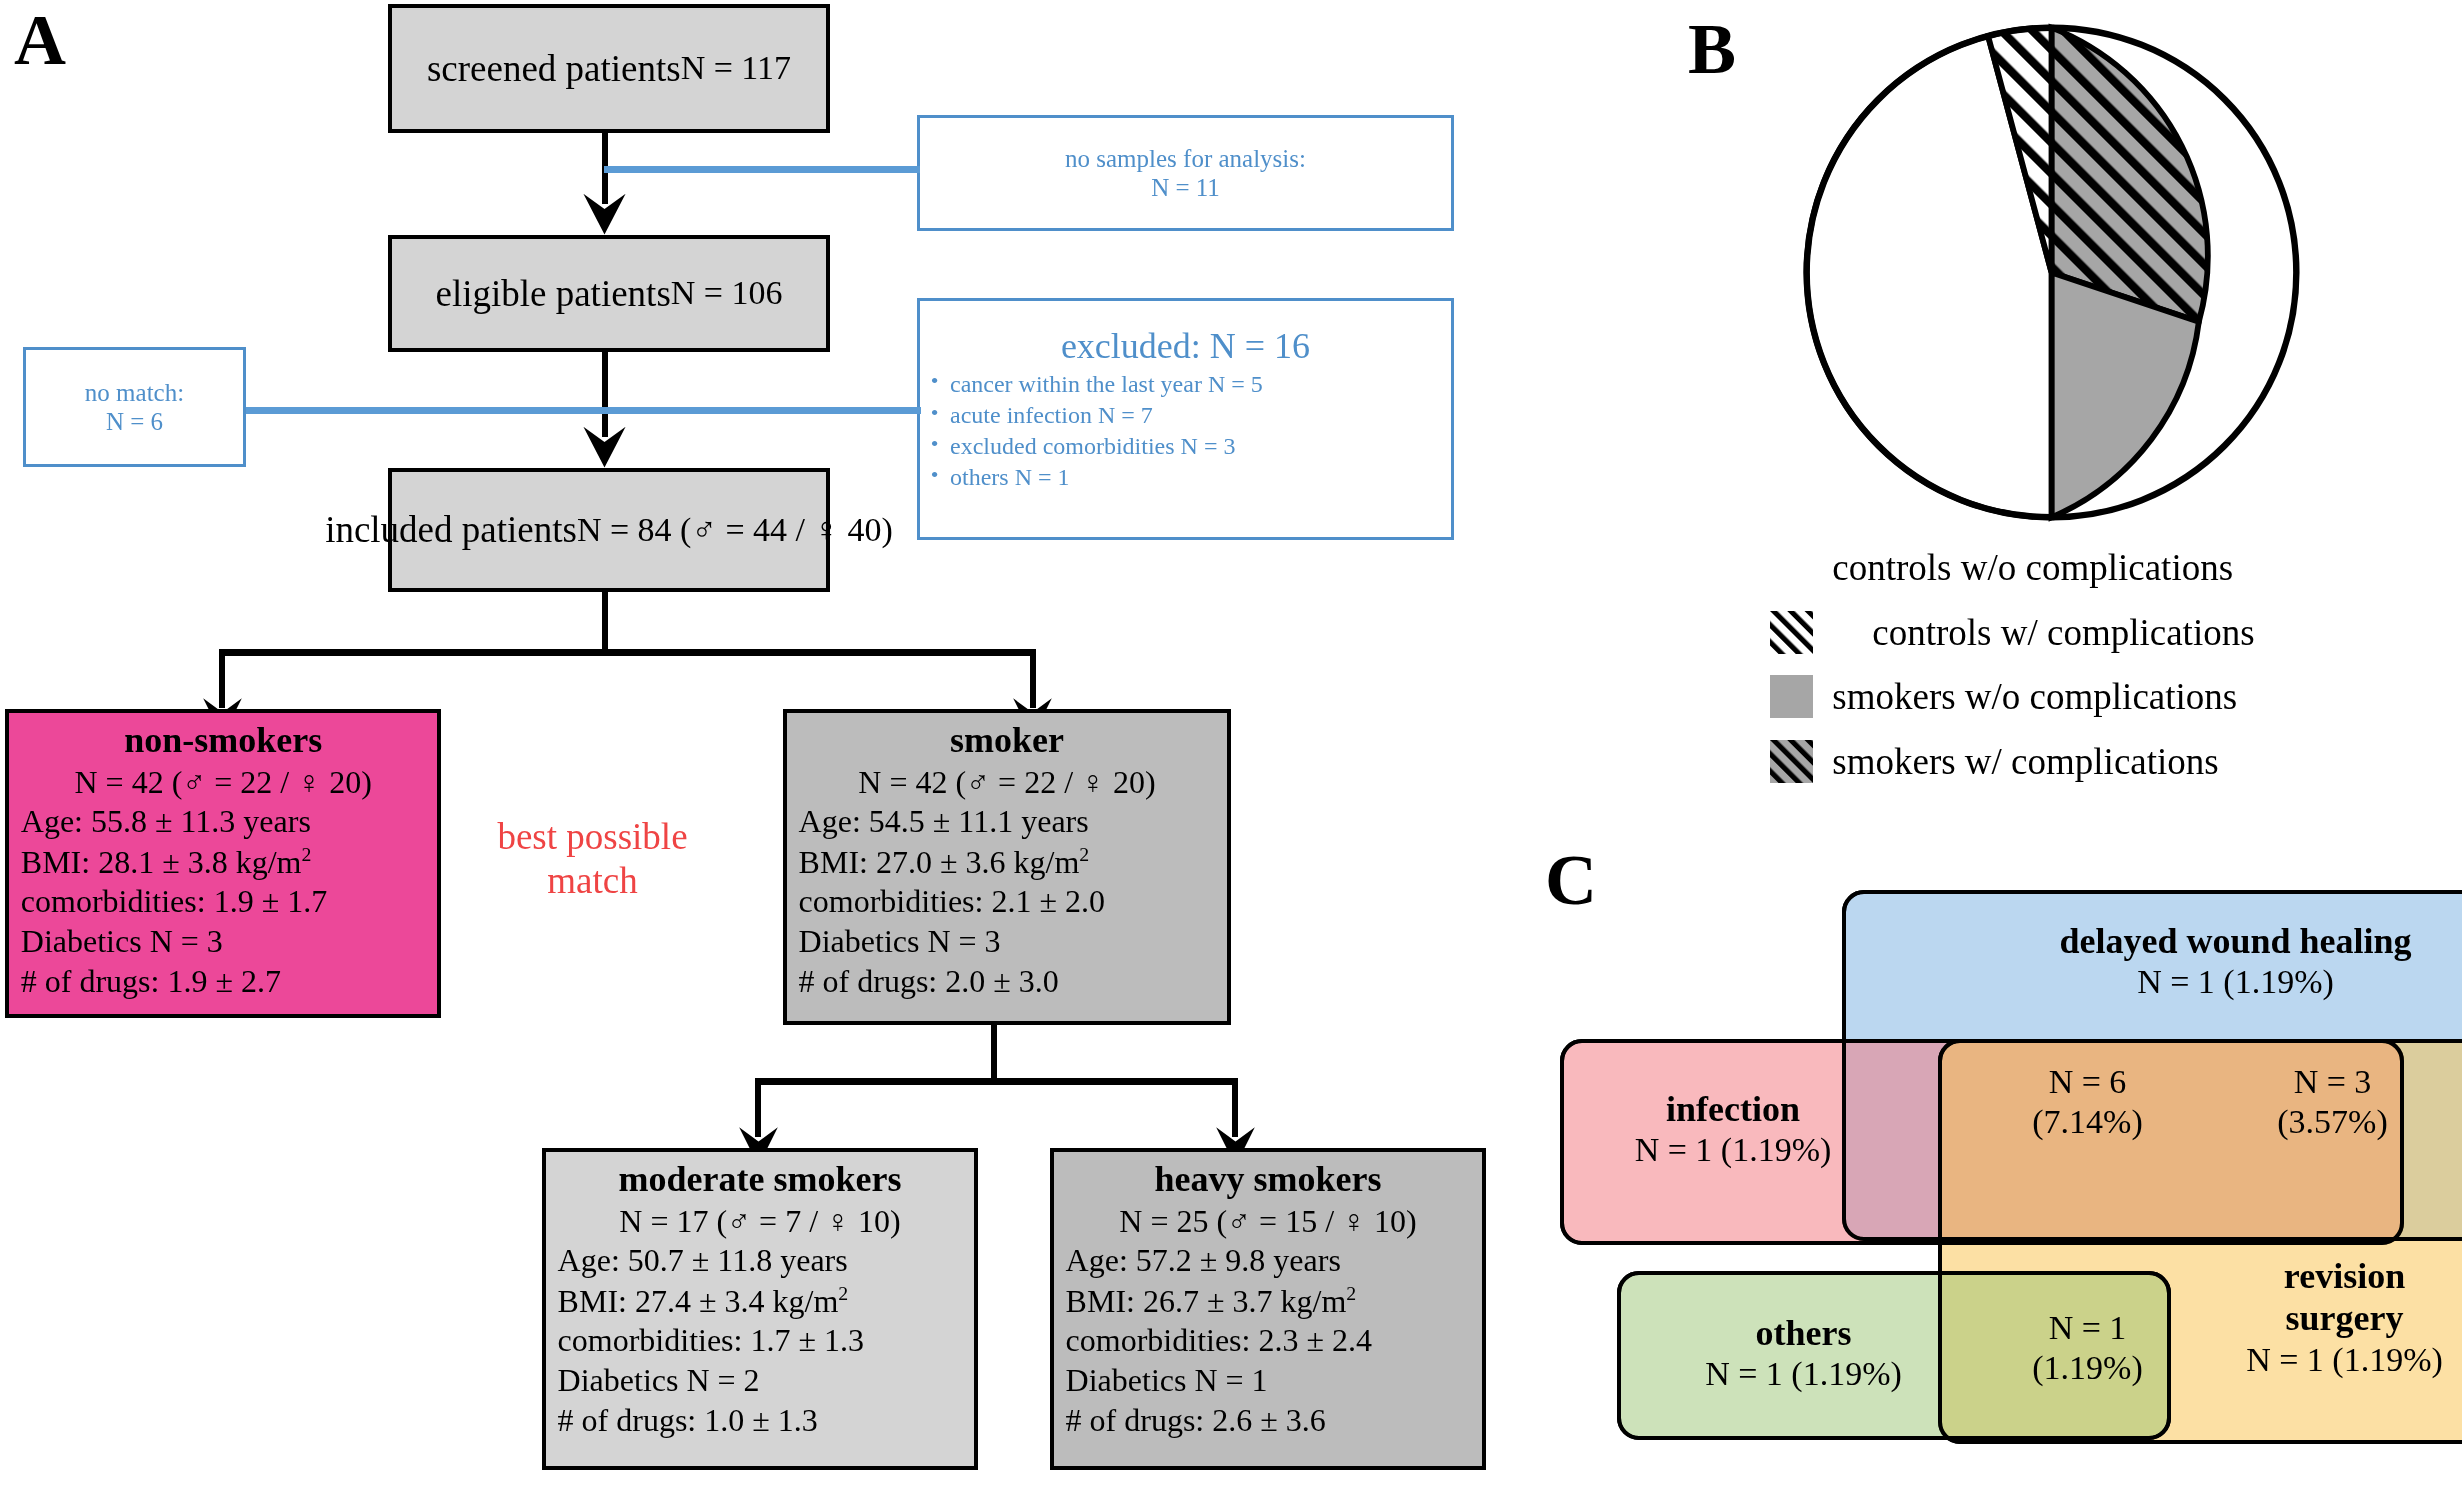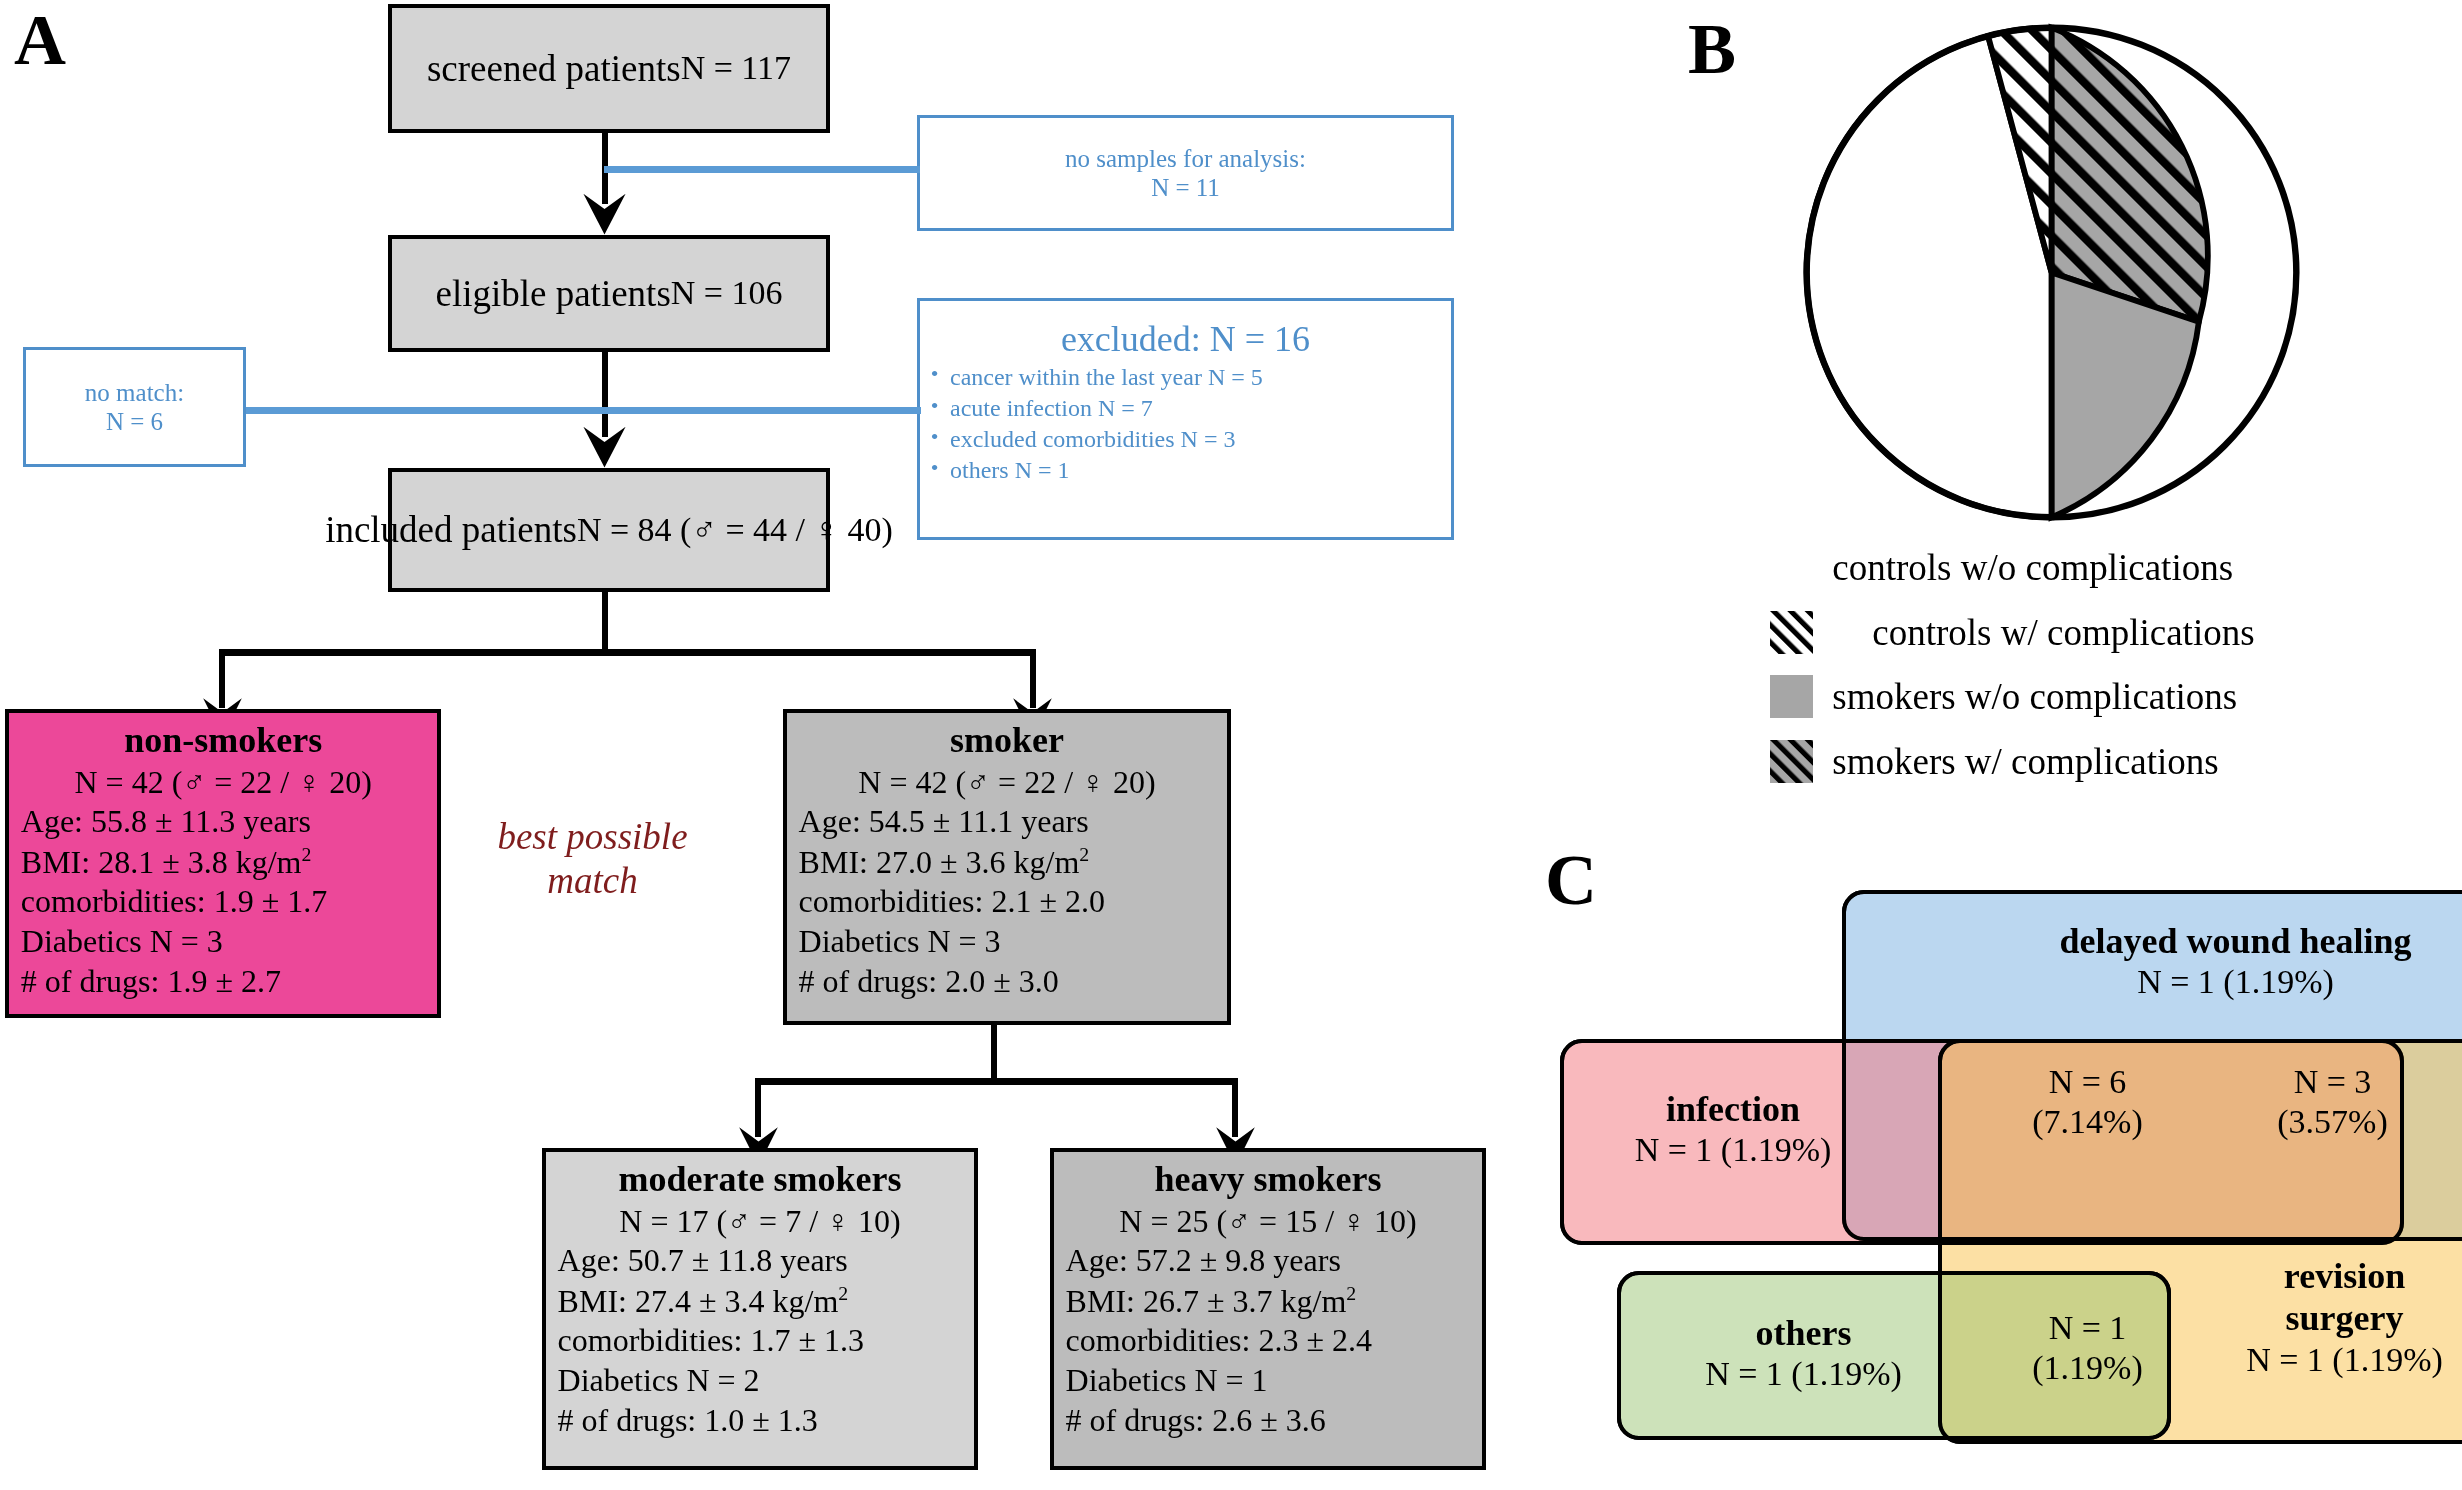--- a/index.html
+++ b/index.html
@@ -27,21 +27,21 @@
   .gbox .row sup{font-size:.62em;vertical-align:super;}
 
   
   .bbox{box-sizing:border-box;border:3.9px solid #4f8fca;background:#fff;color:#4f8fca;}
   .bbox .c{text-align:center;font-size:25px;line-height:1.16;white-space:nowrap;}
   .bbox .hdr{text-align:center;font-size:36px;line-height:1.18;white-space:nowrap;}
   .bbox ul{margin:1.3px 0 0 0;padding:0 0 0 30px;list-style:none;}
   .bbox li{font-size:24px;line-height:1.30;white-space:nowrap;position:relative;}
   .bbox li:before{content:"\2022";position:absolute;left:-19.3px;top:-1.3px;font-size:22px;}
 
-  .bmatch{color:#7f1d1d;font-style:italic;font-size:37px;line-height:1.18;text-align:center;}
+  .bmatch{color:#ef4444;font-size:37px;line-height:1.18;text-align:center;}
 
   
   .vline{background:#000;}
   .hline{background:#000;}
   .blueline{background:#5b9bd5;}
 
   
   .legend-row{display:flex;align-items:center;}
   .swatch{width:43px;height:43px;box-sizing:border-box;}
   .sw-white{background:#fff;}
@@ -80,21 +80,21 @@
   <div class="abs fbox gray" style="left:388px;top:235px;width:442px;height:117px;">
     <span class="ln t-lg">eligible patients</span>
     <span class="ln t-md">N = 106</span>
   </div>
 
   <div class="abs vline" style="left:602px;top:352px;width:6.4px;height:85px;"></div>
   <svg class="abs" style="left:577px;top:425px;" width="55" height="43" viewBox="0 0 86 66">
     <path d="M43 66 L10 2 L43 26 L76 2 Z" fill="#000"></path>
   </svg>
 
-  <div class="abs bbox" style="left:917px;top:298px;width:537px;height:242px;padding-top:17px;">
+  <div class="abs bbox" style="left:917px;top:298px;width:537px;height:242px;padding-top:24px;">
     <div class="hdr">excluded: N = 16</div>
     <ul>
       <li>cancer within the last year N = 5</li>
       <li>acute infection N = 7</li>
       <li>excluded comorbidities N = 3</li>
       <li>others N = 1</li>
     </ul>
   </div>
 
   <div class="abs bbox" style="left:23px;top:347px;width:223px;height:120px;display:flex;flex-direction:column;align-items:center;justify-content:center;">

